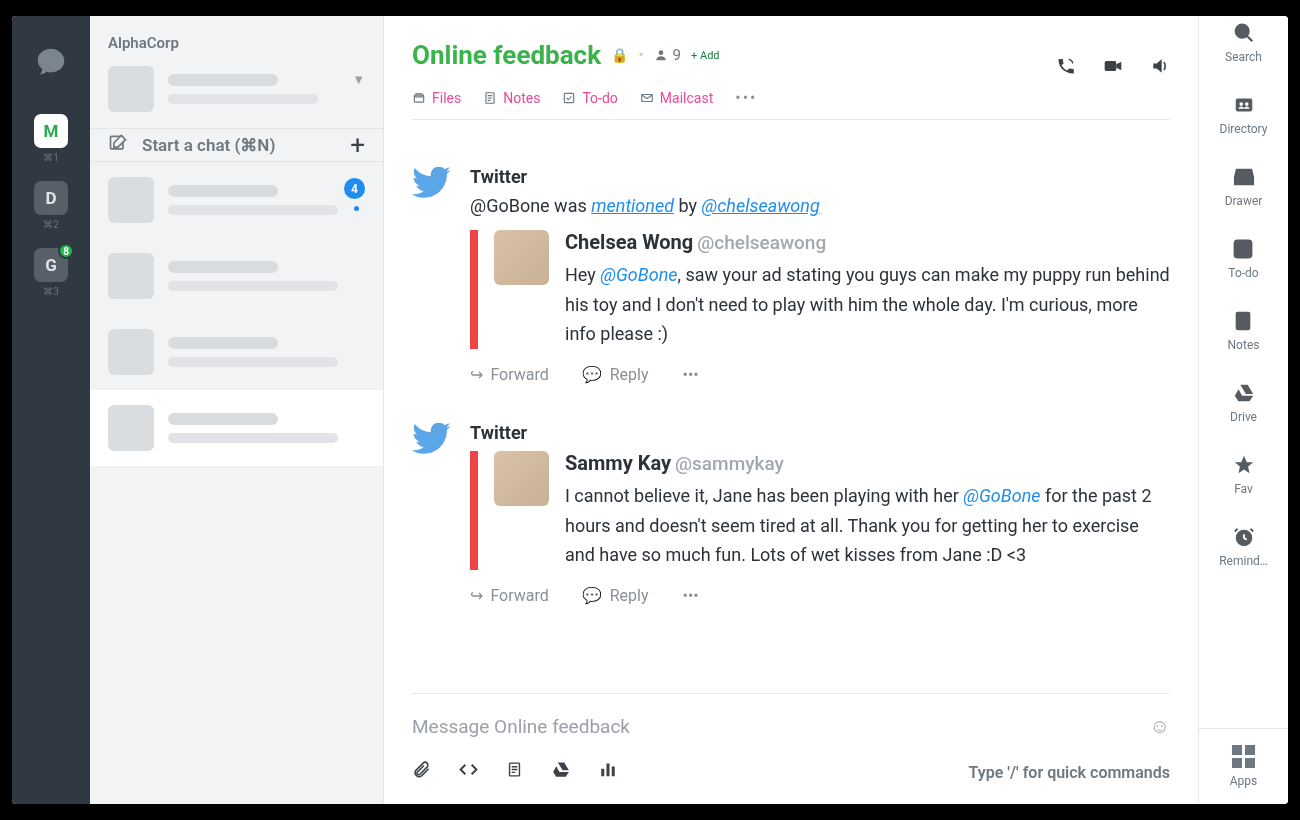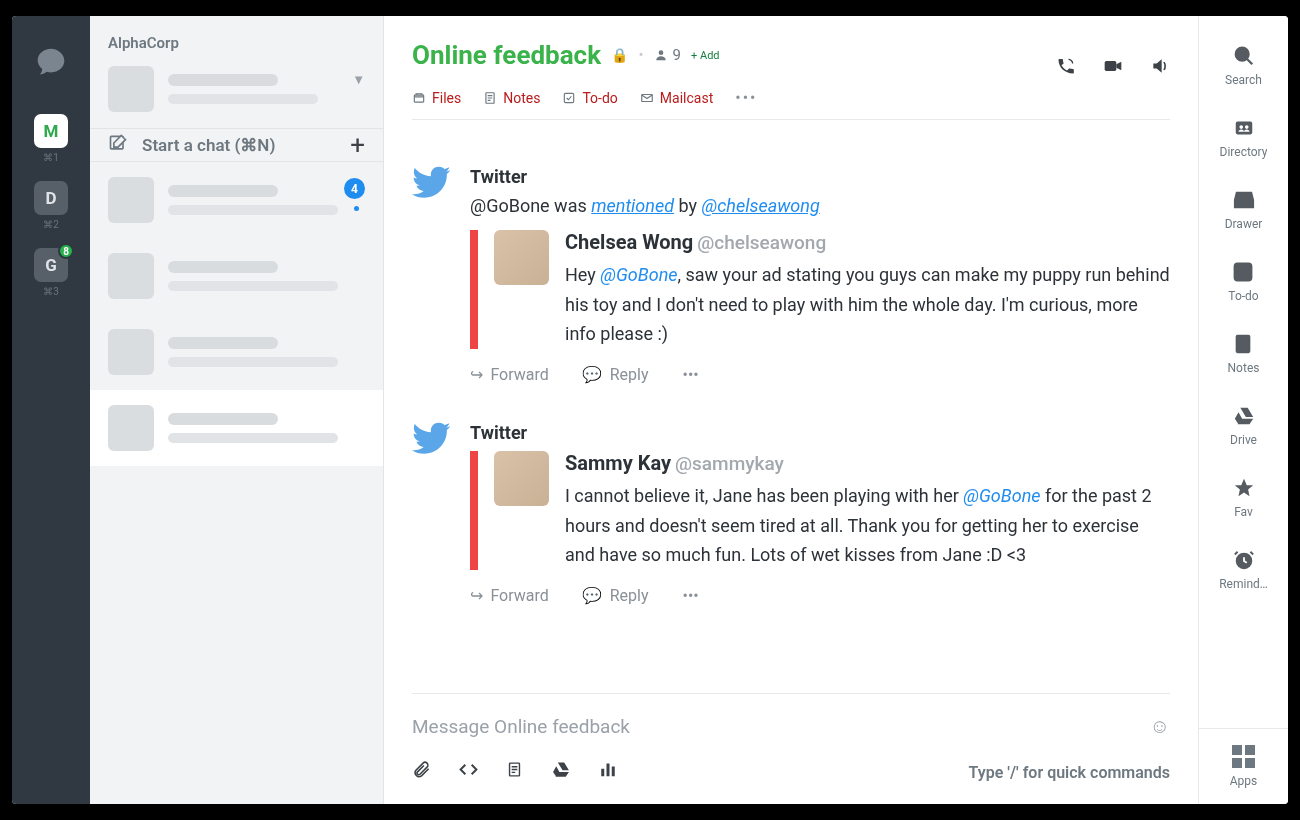--- a/index.html
+++ b/index.html
@@ -42,21 +42,21 @@
   .head { padding:24px 28px 0 28px; position:relative; }
   .head .title-row { display:flex; align-items:center; gap:10px; }
   .head .title { color:#3bb34b; font-size:26px; font-weight:700; }
   .head .lock { color:#a9afb5; font-size:14px; }
   .head .bullet { color:#c7cbd0; font-size:15px; }
   .head .members { color:#6d7880; font-size:15px; display:flex; align-items:center; gap:5px; }
   .head .addlink { color:#15803d; font-size:11px;text-align:right; }
   .head .calls { position:absolute; right:28px; top:40px; display:flex; gap:26px; }
   .head .calls span { color:#3c4247; font-size:18px; cursor:pointer; }
   .tabs { display:flex; gap:22px; margin-top:18px; padding-bottom:12px; border-bottom:1px solid #e6e8ea; }
-  .tabs .tab { display:flex; align-items:center; gap:6px; color:#b91c1c; font-size:14px; cursor:pointer; }
+  .tabs .tab { display:flex; align-items:center; gap:6px; color:#ec4899; font-size:14px; cursor:pointer; }
   .tabs .more { color:#8a9097; font-size:16px; letter-spacing:2px; }
   
   .feed { flex:1; overflow-y:auto; padding:46px 28px 10px 28px; }
   .post { display:flex; margin-bottom:38px; }
   .post .src-icon { width:40px; height:40px; flex-shrink:0; margin-right:18px; margin-top:-4px; }
   .post .src-icon svg { width:40px; height:40px; fill:#5aa6e8; }
   .post .body { flex:1; }
   .post .source { font-size:18px; font-weight:700; color:#2c3238; margin-bottom:8px; }
   .post .meta { font-size:18px; color:#2c3238; margin-bottom:14px; }
   .post .meta .link { color:#1f8cf0; text-decoration:underline;font-style:italic; }
@@ -71,21 +71,21 @@
   .post .actions .act { display:flex; align-items:center; gap:7px; cursor:pointer; }
   
   .divider { height:1px; background:#e6e8ea; margin:0 28px; }
   .composer { padding:20px 28px 20px 28px; }
   .composer .inputrow { display:flex; align-items:center; color:#9aa1a8; font-size:19px; }
   .composer .inputrow .smile { margin-left:auto; font-size:20px; }
   .composer .toolbar { display:flex; align-items:center; margin-top:22px; gap:28px; }
   .composer .toolbar .ti { color:#3c4247; font-size:19px; cursor:pointer; }
   .composer .hint { color:#6d7880; font-size:16px; font-weight:600; }
   
-  .rrail { width:90px; background:#fff; border-left:1px solid #e6e8ea; display:flex; flex-direction:column; align-items:center; padding-top:27px; }
+  .rrail { width:90px; background:#fff; border-left:1px solid #e6e8ea; display:flex; flex-direction:column; align-items:center; padding-top:4px; }
   .rrail .item { display:flex; flex-direction:column; align-items:center; margin-bottom:28px; cursor:pointer; }
   .rrail .item .ic { color:#555b61; font-size:22px; height:26px; display:flex; align-items:center; }
   .rrail .item .ic svg { width:22px; height:22px; fill:#555b61; }
   .rrail .item .lbl { font-size:12px; color:#6d7880; margin-top:4px; max-width:70px; text-align:center; white-space:nowrap; overflow:hidden; text-overflow:ellipsis; }
   .rrail .sep { flex:1; }
   .rrail .apps { border-top:1px solid #e6e8ea; width:100%; display:flex; flex-direction:column; align-items:center; padding:16px 0; }
   .rrail .apps .grid { display:grid; grid-template-columns:10px 10px; grid-gap:3px; }
   .rrail .apps .grid span { width:10px; height:10px; background:#6d7880; }
   
   .face1 { background: radial-gradient(circle at 50% 30%, #e7c9ad 40%, #8a6b54 41%), #c4a887; }

